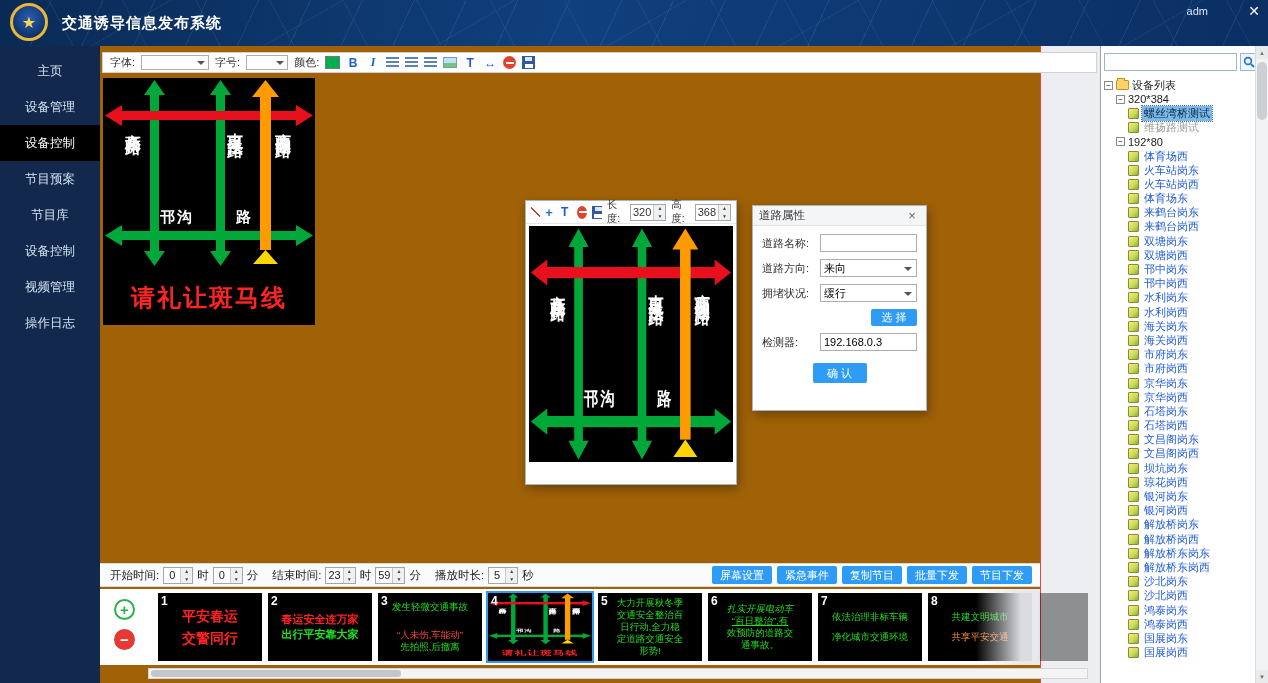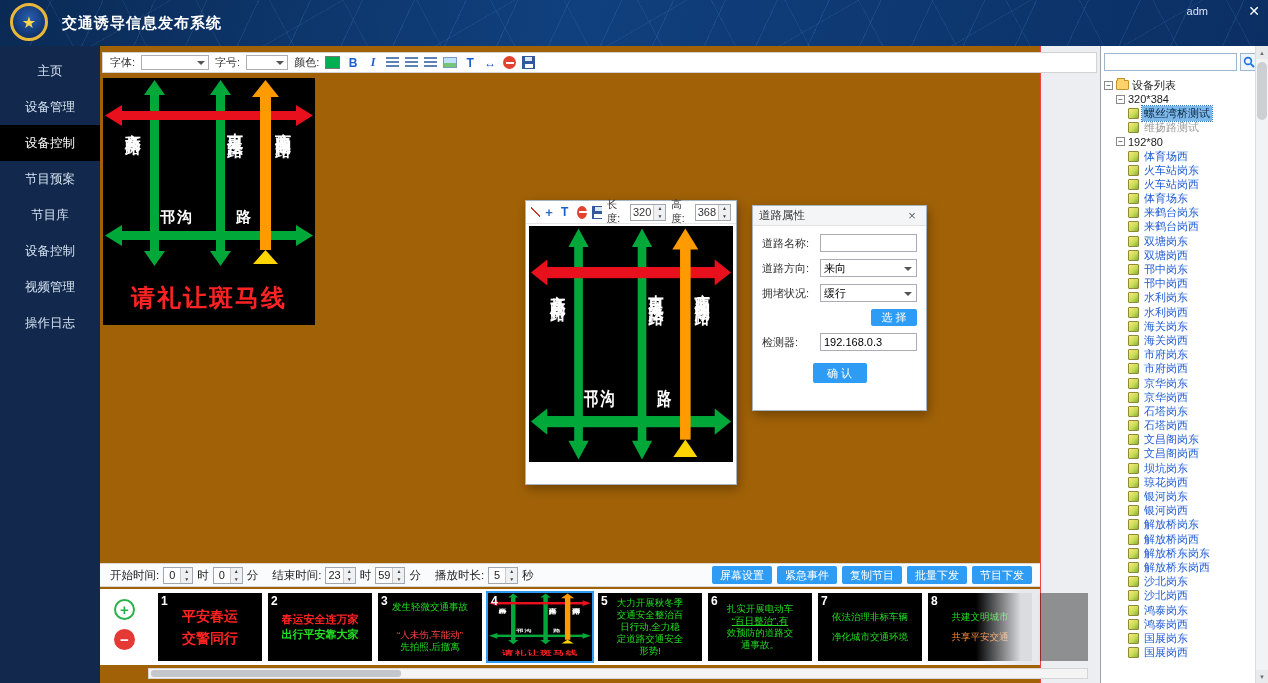--- a/index.html
+++ b/index.html
@@ -449,21 +449,21 @@
             <div class="tline" style="color: rgb(34, 221, 34);">交通安全整治百</div>
             <div class="tline" style="color: rgb(34, 221, 34);">日行动,全力稳</div>
             <div class="tline" style="color: rgb(34, 221, 34);">定道路交通安全</div>
             <div class="tline" style="color: rgb(34, 221, 34);">形势!</div>
           </div>
       </div>
 
       <div class="tile" style="left:608px">
         <span class="tile-num">6</span>
         <div class="tile-lines sz-sm">
-            <div class="tline" style="color: rgb(34, 221, 34);">扎实开展电动车</div>
+            <div class="tline" style="color: rgb(34, 221, 34); font-style: italic;">扎实开展电动车</div>
             <div class="tline" style="color: rgb(34, 221, 34); text-decoration: underline;">“百日整治”,有</div>
             <div class="tline" style="color: rgb(34, 221, 34);">效预防的道路交</div>
             <div class="tline" style="color: rgb(34, 221, 34);">通事故。</div>
           </div>
       </div>
 
       <div class="tile" style="left:718px">
         <span class="tile-num">7</span>
         <div class="tile-lines sz-sm gap7">
             <div class="tline" style="color: rgb(34, 221, 34);">依法治理非标车辆</div>

